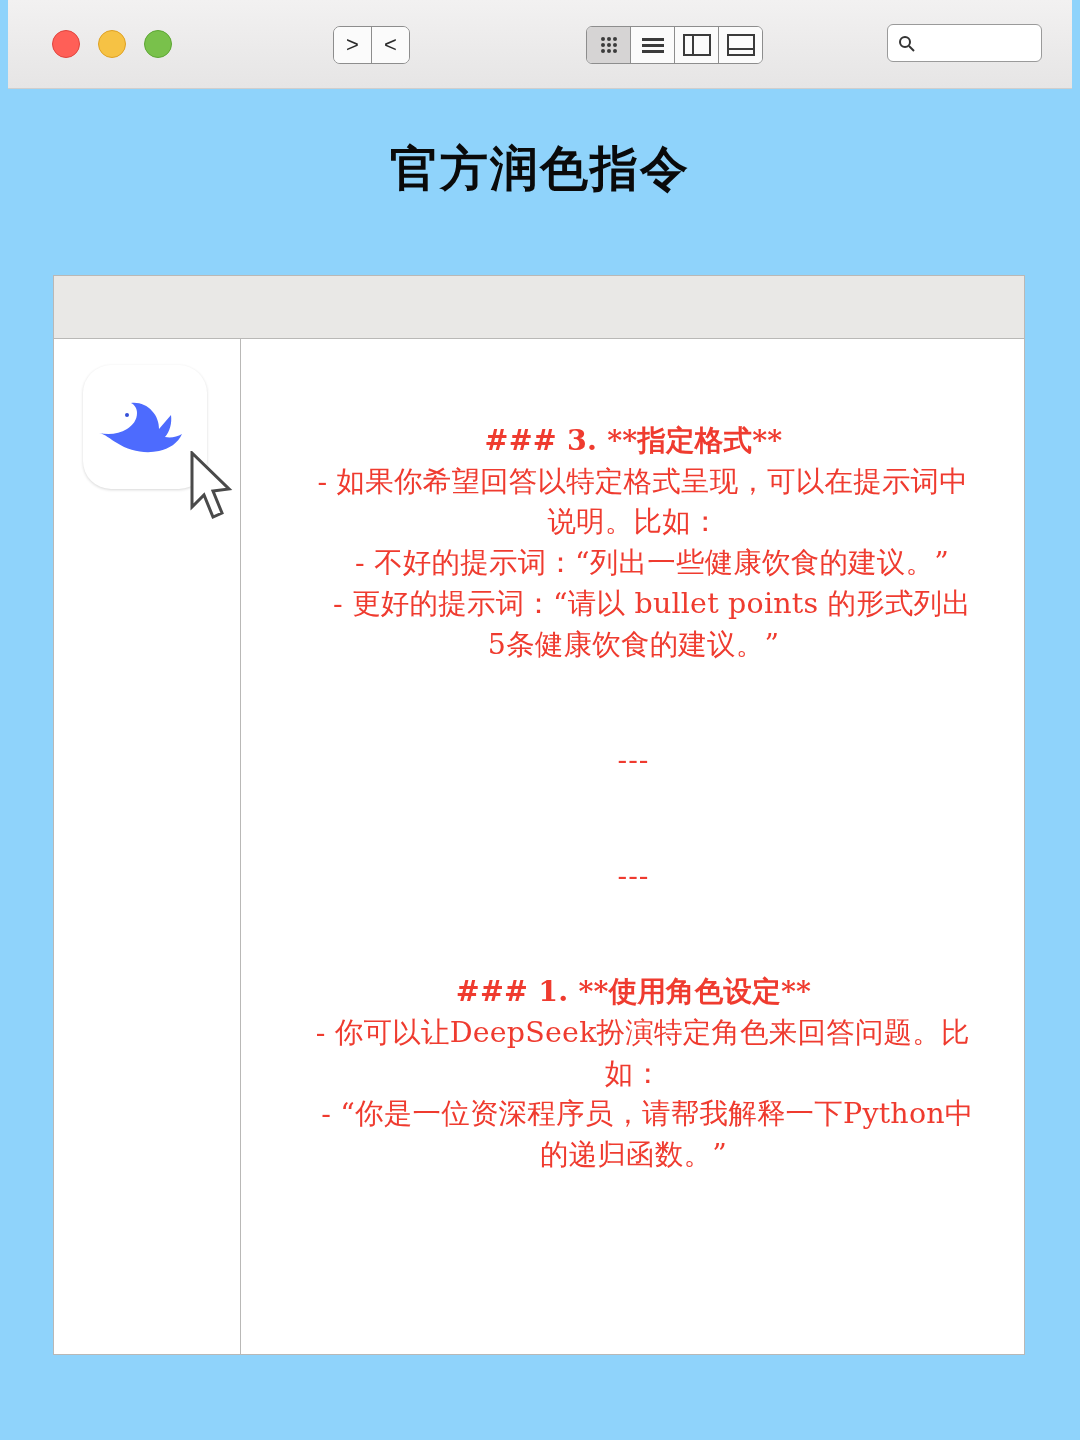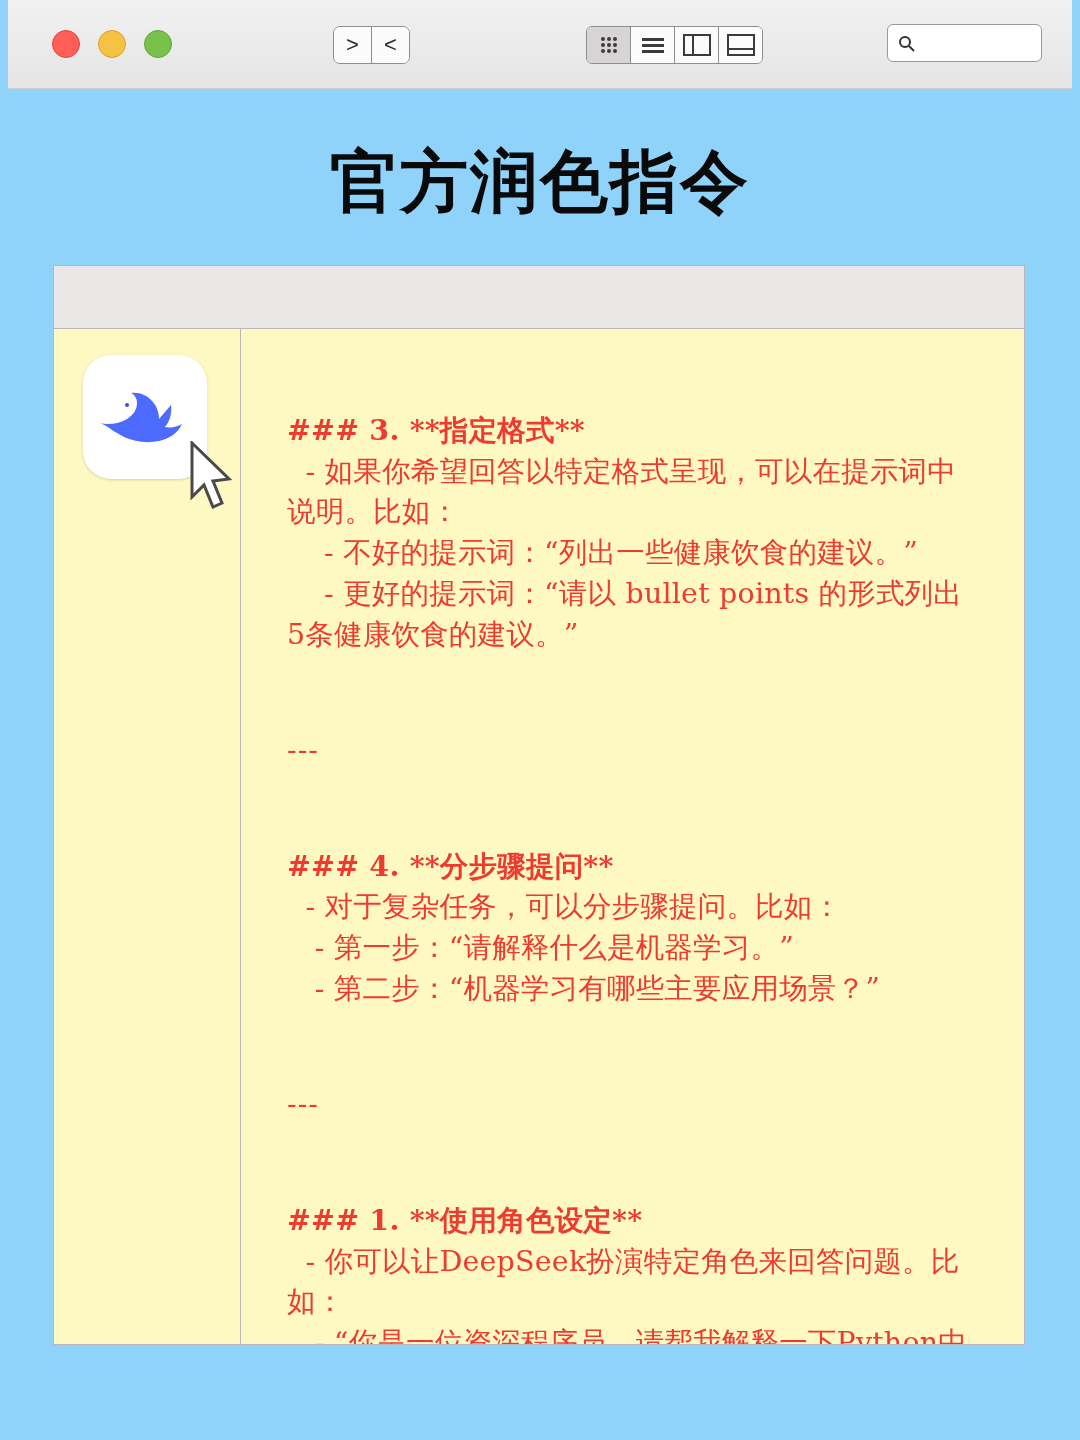--- a/index.html
+++ b/index.html
@@ -143,35 +143,36 @@
   
   .page {
     position: relative;
     height: calc(1440px - 88px);
     background: #8fd3fb;
   }
   .page-title {
     text-align: center;
     font-family: "DejaVu Serif", "Liberation Serif", serif;
     font-weight: 700;
-    font-size: 68px;
+    font-size: 48px;
     color: #0a0a0a;
     letter-spacing: 2px;
     padding-top: 48px;
     margin: 0;
   }
   .card {
     position: absolute;
     left: 45px;
-    top: 176px;
+    top: 186px;
     width: 972px;
     height: 1080px;
-    background: #fef9c3;
+    background: #ffffff;
     border: 1px solid #b9b8b6;
     box-sizing: border-box;
+    text-align: center;
   }
   .card-head {
     height: 62px;
     background: #e9e8e6;
     border-bottom: 1px solid #b9b8b6;
   }
   .card-body {
     display: flex;
     height: calc(100% - 63px);
   }
@@ -300,24 +301,20 @@
           </svg>
         </div>
 
         <div class="content">
           <div class="md">
 <div class="blk"><span class="b">### 3. **指定格式**</span>
 <span>  - 如果你希望回答以特定格式呈现，可以在提示词中说明。比如：</span>
 <span>    - 不好的提示词：“列出一些健康饮食的建议。”</span>
 <span>    - 更好的提示词：“请以 bullet points 的形式列出5条健康饮食的建议。”</span></div>
 <div class="blk rule">---</div>
-<div class="blk"><span class="b">### 4. **分步骤提问**</span>
-<span>  - 对于复杂任务，可以分步骤提问。比如：</span>
-<span>   - 第一步：“请解释什么是机器学习。”</span>
-<span>   - 第二步：“机器学习有哪些主要应用场景？”</span></div>
 <div class="blk rule">---</div>
 <div class="blk"><span class="b">### 1. **使用角色设定**</span>
 <span>  - 你可以让DeepSeek扮演特定角色来回答问题。比如：</span>
 <span>   - “你是一位资深程序员，请帮我解释一下Python中的递归函数。”</span></div>
           </div>
         </div>
 
       </div>
     </div>
   </div>

